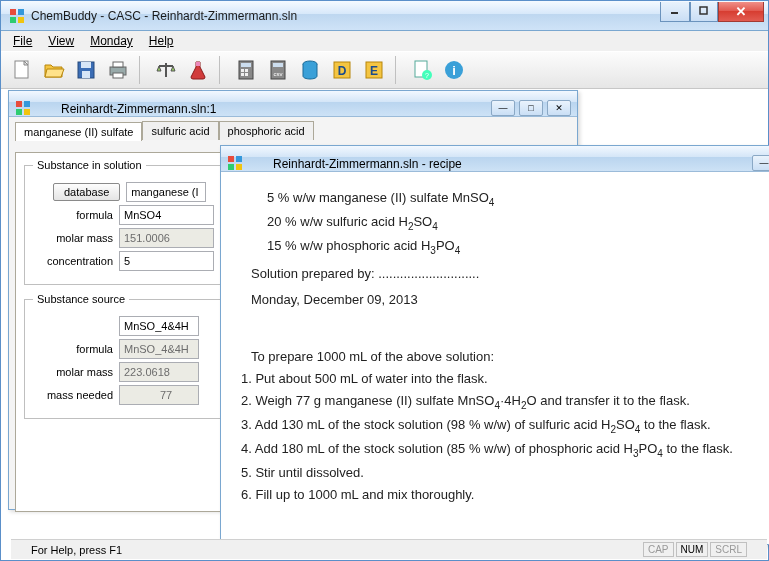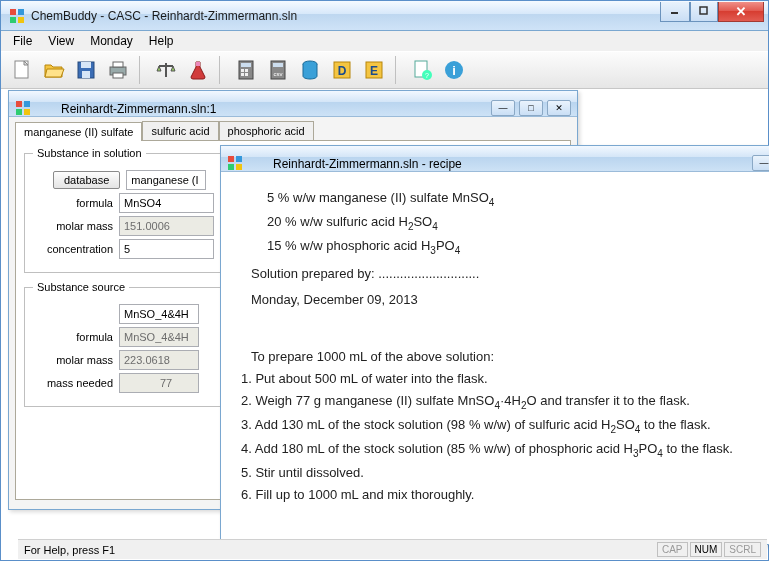--- a/index.html
+++ b/index.html
@@ -10,46 +10,46 @@
 .titlebar { height: 30px; background: linear-gradient(to bottom,#f5faff 0%,#d7e8fa 45%,#bed7f0 46%,#cfe3f7 100%); display: flex; align-items: center; border-bottom: 1px solid #7aa7d0; }
 .titlebar .app-icon { width: 16px; height: 16px; margin: 0 6px 0 8px; }
 .titlebar .title { font-size: 12px; color: #1a1a1a; flex: 1; }
 .winbtns { display: flex; height: 20px; margin-right: 4px; margin-top: -8px; }
 .winbtn { width: 30px; height: 20px; border: 1px solid #6b93bd; border-top: none; background: linear-gradient(to bottom,#e8f2fc,#c9def5); display: flex; align-items: center; justify-content: center; font-size: 10px; }
 .winbtn.max { width: 28px; }
 .winbtn.close { width: 46px; background: linear-gradient(to bottom,#f08f87 0%,#e25b51 45%,#d63b2f 46%,#e25b51 100%); border-color:#a23a33; color:#fff; font-weight:bold; font-size:13px; }
 
 
 .menubar { height: 20px; background: #f0f0f0; display: flex; align-items: center; padding: 0 4px; font-size: 12px; }
-.menubar .mitem { padding: 2px 8px; }
+.menubar .mitem { padding: 2px 8px; text-decoration: underline; }
 .menubar .mitem span:first-letter { text-decoration: underline; }
 
 
 .toolbar { height: 38px; background: linear-gradient(to bottom,#fcfcfc,#e6e6e6); border-top:1px solid #fff; border-bottom:1px solid #c7c7c7; display:flex; align-items:center; padding:0 6px; gap:2px; }
 .tbtn { width: 30px; height: 30px; display:flex; align-items:center; justify-content:center; border:1px solid transparent; border-radius:3px; }
 .tsep { width: 6px; height: 28px; border-left:1px solid #c0c0c0; margin:0 4px; }
 
 
 .mdi { position: absolute; top: 89px; left: 1px; right: 1px; bottom: 22px; background: #fff; }
-.statusbar { position:absolute; bottom:1px; left:17px; right:1px; height:20px; background:#f0f0f0; border-top:1px solid #d0d0d0; display:flex; align-items:center; font-size:11px; padding:0 6px; }
+.statusbar { position:absolute; bottom:1px; left:10px; right:1px; height:20px; background:#f0f0f0; border-top:1px solid #d0d0d0; display:flex; align-items:center; font-size:11px; padding:0 20px; }
 .statusbar .sright { margin-left:auto; display:flex; gap:0; }
 .statusbar .scap { border:1px solid #c0c0c0; padding:1px 4px; font-size:10px; margin-left:2px; color:#999; }
 .statusbar .scap.on { color:#000;text-align:right; }
 
 
 .child { position:absolute; border:1px solid #7aa7d0; background:#f4f4f4; box-shadow:2px 2px 4px rgba(0,0,0,0.15); }
 .child .ctitle { height:26px; background:linear-gradient(to bottom,#f2f8ff 0%,#d3e5f7 45%,#bad5ef 46%,#cde2f6 100%); display:flex; align-items:flex-end; border-bottom:1px solid #9bbbd9;gap:24px; }
 .child .ctitle .cicon { width:16px; height:16px; margin:0 6px; }
 .child .ctitle .ct { font-size:12px; flex:1; }
 .child .cbtns { display:flex; gap:4px; margin-right:6px; }
 .child .cbtn { width:24px; height:16px; border:1px solid #8aa8c5; border-radius:2px; background:linear-gradient(to bottom,#eaf3fc,#cadff5); display:flex; align-items:center; justify-content:center; font-size:9px; }
 
 
 .soln { left:6px; top:0; width:570px; height:420px; }
-.tabrow { display:flex; margin:4px 0 0 6px; font-size:11px; }
+.tabrow { display:flex; margin:4px 0 12px 6px; font-size:11px; }
 .tab { border:1px solid #aca899; border-bottom:none; padding:3px 8px; background:#f0f0f0; margin-right:0; }
 .tab.active { background:#fff; position:relative; top:1px; }
 .tabpanel { border:1px solid #aca899; margin:0 6px 6px 6px; background:#fff; padding:6px 8px; height:360px; }
 
 fieldset { border:1px solid #bfbfbf; font-size:11px; padding:8px 8px 10px 8px; margin-bottom:8px; }
 fieldset legend { font-size:11px; padding:0 4px; }
 .frow { display:flex; align-items:center; margin:3px 0; gap:6px; }
 .flabel { width:80px; text-align:right; font-size:11px; }
 .btn { border:1px solid #8a8a8a; background:linear-gradient(to bottom,#fdfdfd,#e4e4e4); font-size:11px; padding:2px 10px; border-radius:2px; }
 input.tx { border:1px solid #abadb3; font-size:11px; padding:2px 4px; height:20px; }

